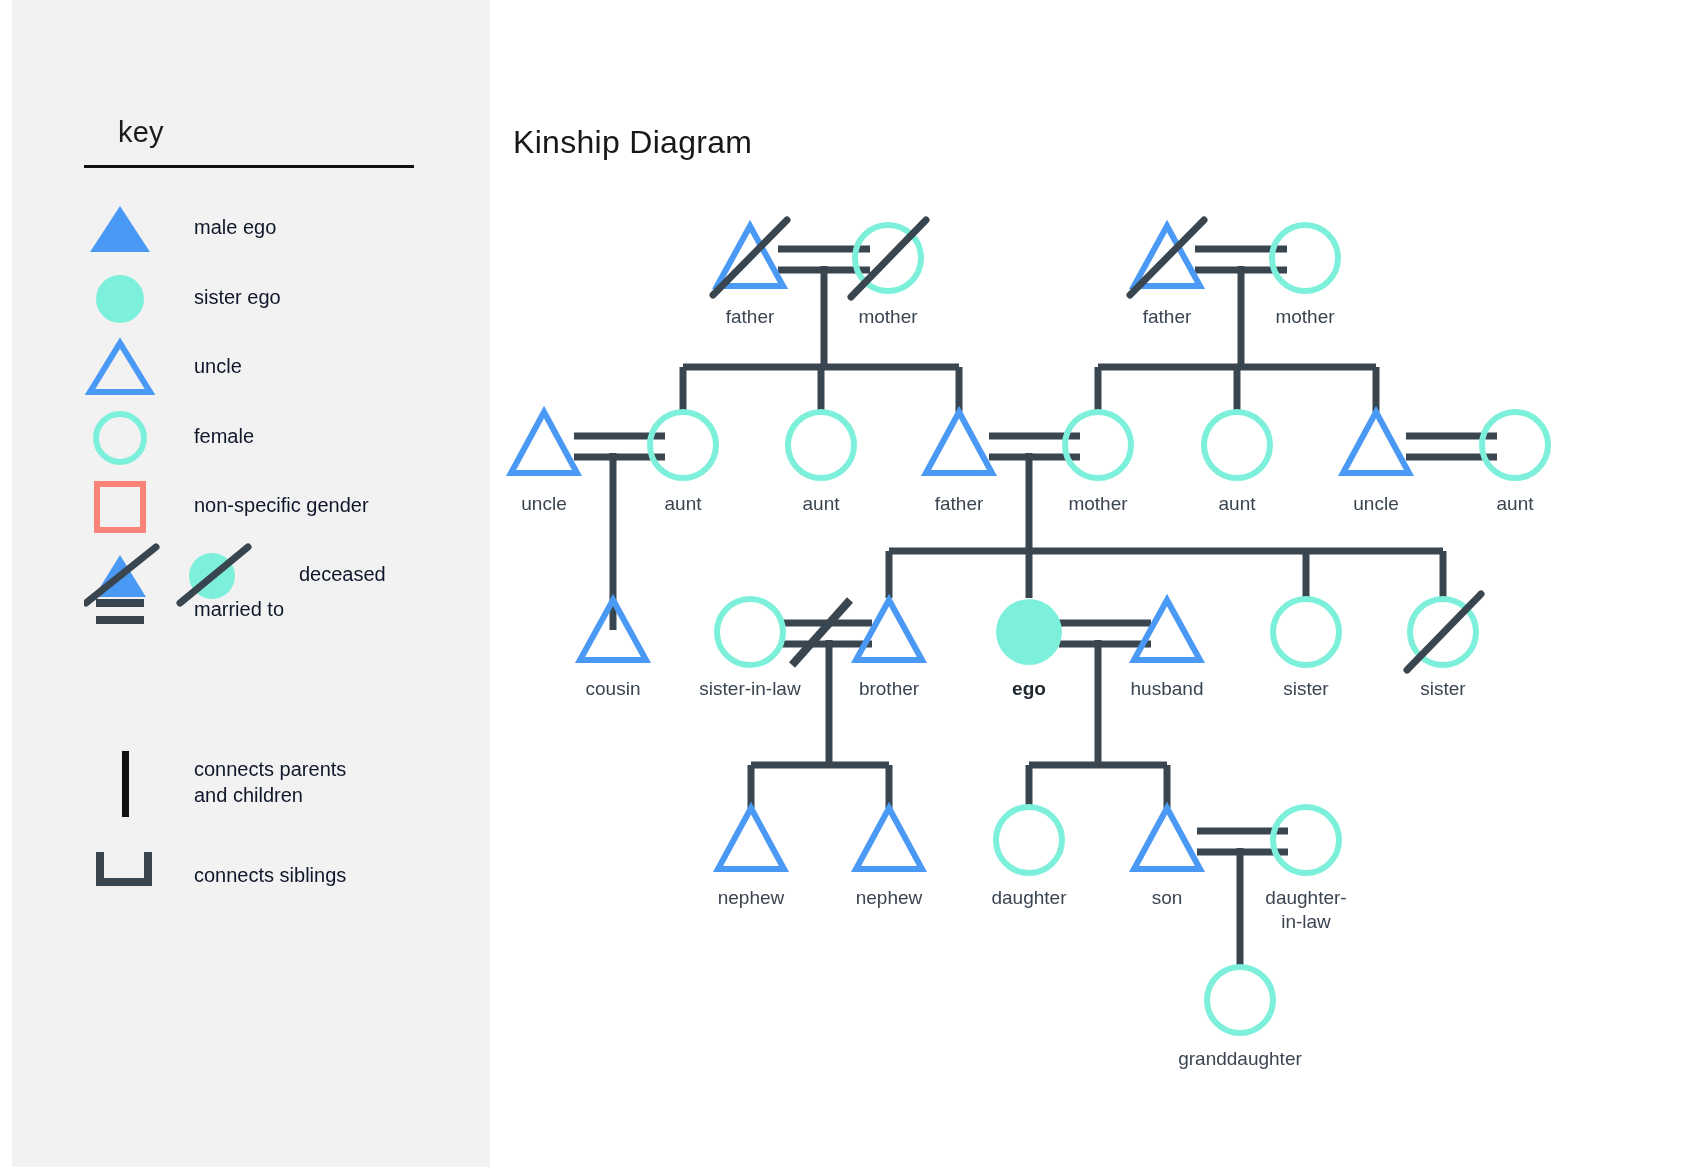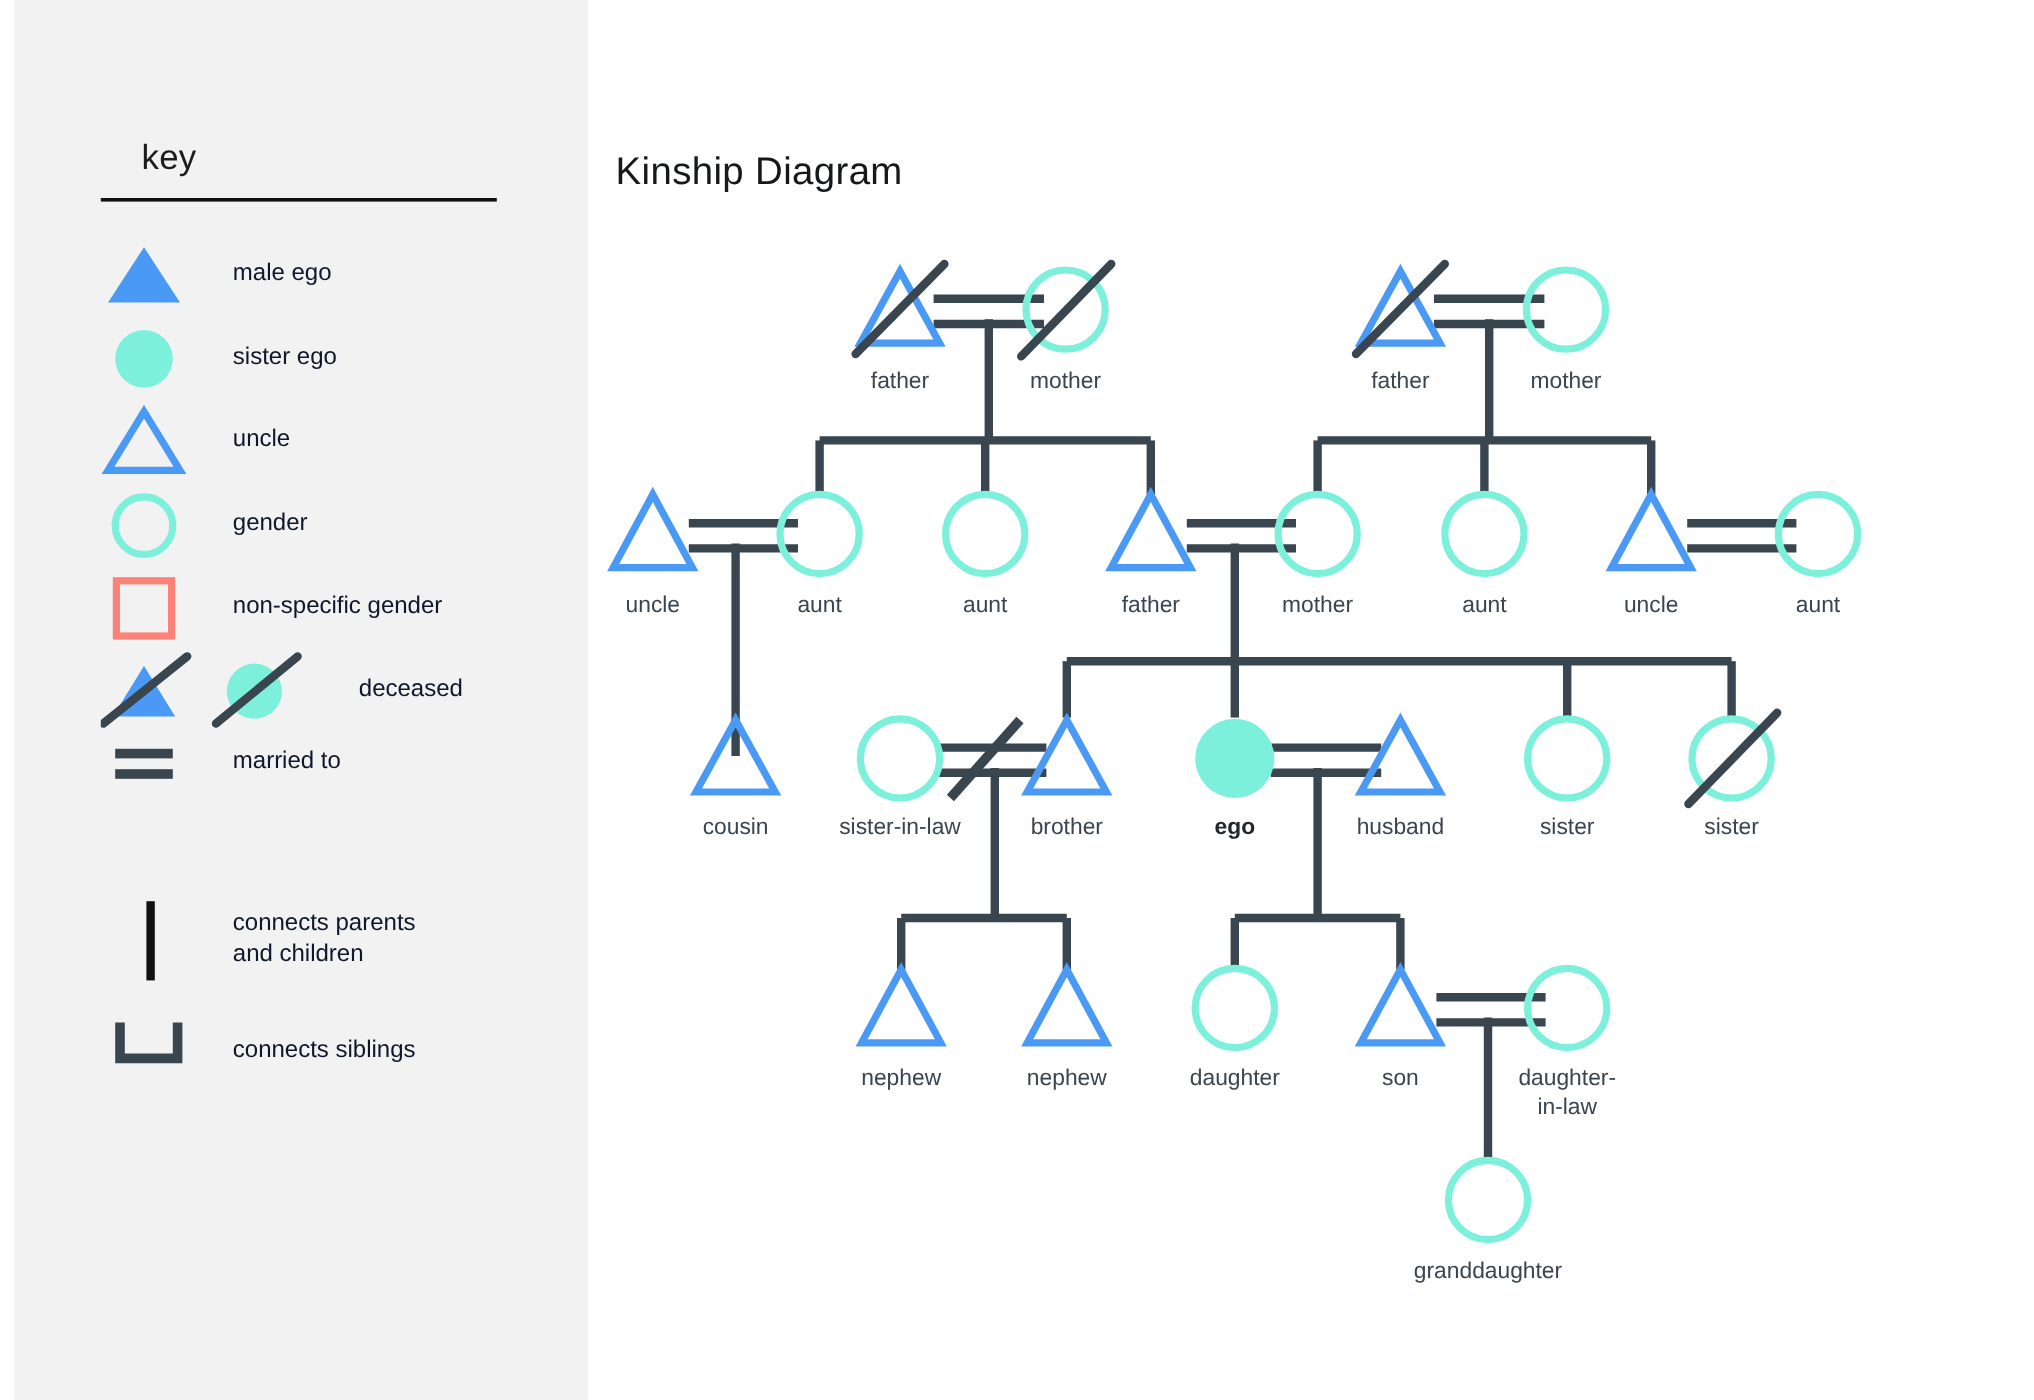--- a/index.html
+++ b/index.html
@@ -80,21 +80,21 @@
       </div>
       <div class="legend-label">uncle</div>
     </div>
 
     <div class="legend-row" style="top:399px">
       <div class="legend-glyph">
         <svg width="100" height="74" viewBox="0 0 100 74">
           <circle cx="36" cy="39" r="24" fill="none" stroke="#7df0dc" stroke-width="6"></circle>
         </svg>
       </div>
-      <div class="legend-label">gender</div>
+      <div class="legend-label">female</div>
     </div>
 
     <div class="legend-row" style="top:468px">
       <div class="legend-glyph">
         <svg width="100" height="74" viewBox="0 0 100 74">
           <rect x="13" y="16" width="46" height="46" fill="none" stroke="#fa8278" stroke-width="6"></rect>
         </svg>
       </div>
       <div class="legend-label">non-specific gender</div>
     </div>
@@ -104,21 +104,21 @@
         <svg width="200" height="74" viewBox="0 0 200 74">
           <polygon points="36,18 62,60 10,60" fill="#4a9af5"></polygon>
           <line x1="2" y1="66" x2="72" y2="10" stroke="#39454f" stroke-width="7" stroke-linecap="round"></line>
           <circle cx="128" cy="39" r="23" fill="#7df0dc"></circle>
           <line x1="96" y1="66" x2="164" y2="10" stroke="#39454f" stroke-width="7" stroke-linecap="round"></line>
         </svg>
       </div>
       <div class="legend-label" style="left:215px">deceased</div>
     </div>
 
-    <div class="legend-row" style="top:597px">
+    <div class="legend-row" style="top:572px">
       <div class="legend-glyph">
         <svg width="100" height="74" viewBox="0 0 100 74">
           <rect x="12" y="27" width="48" height="8" fill="#39454f"></rect>
           <rect x="12" y="44" width="48" height="8" fill="#39454f"></rect>
         </svg>
       </div>
       <div class="legend-label">married to</div>
     </div>
 
 

